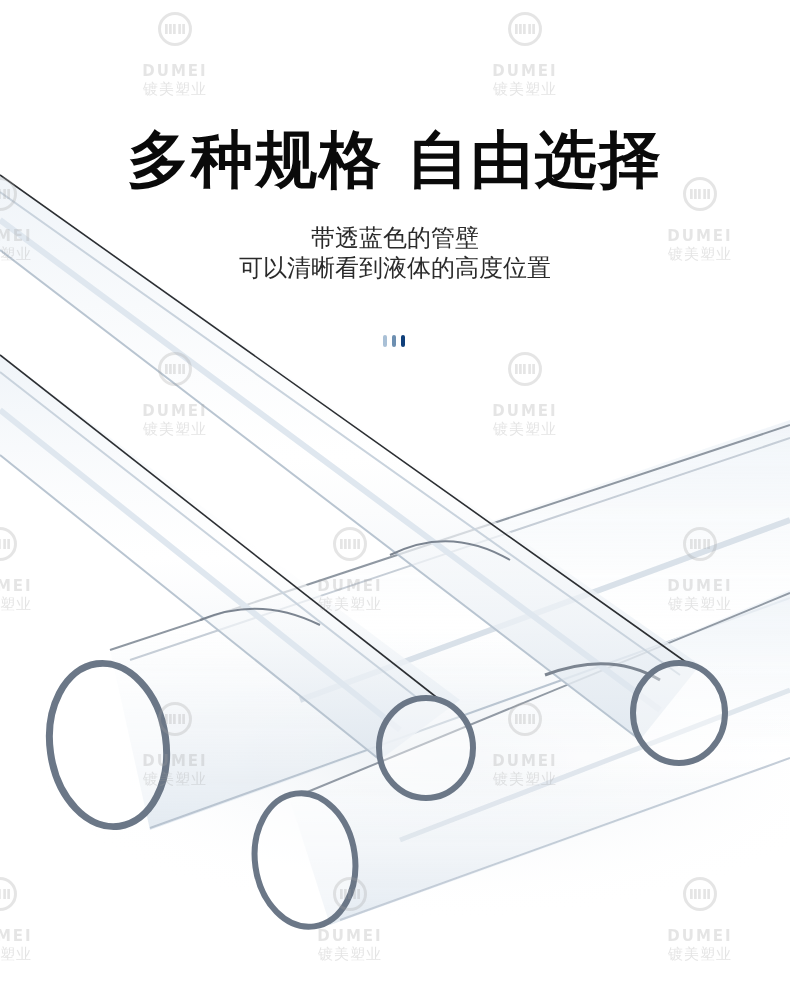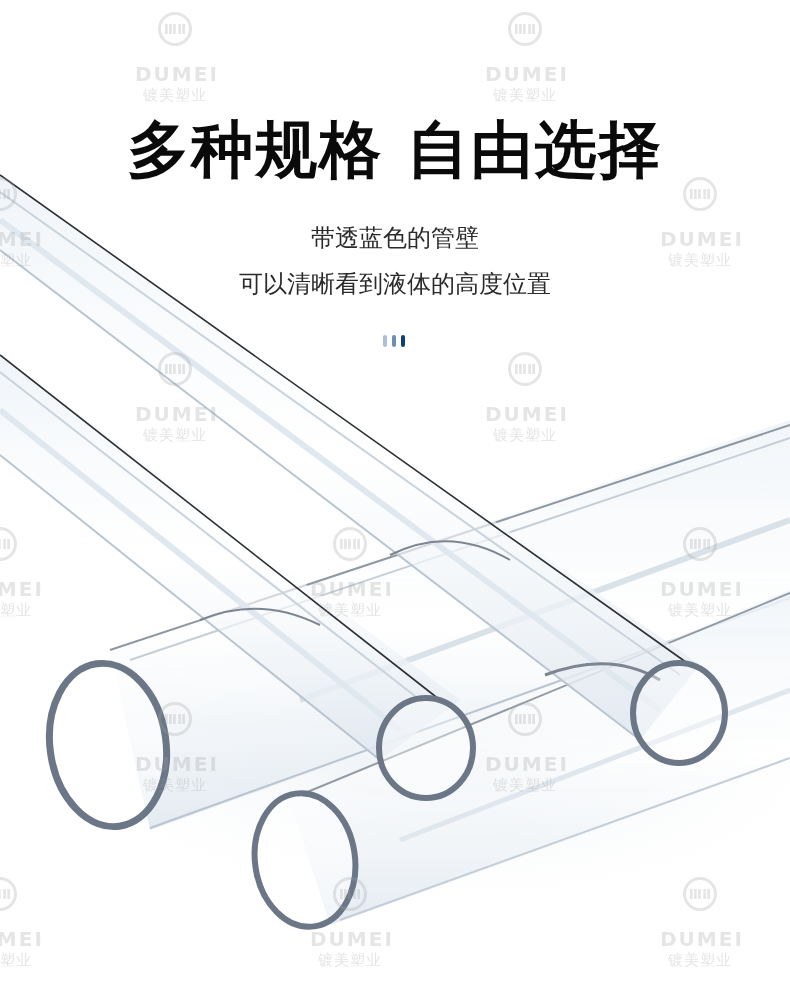--- a/index.html
+++ b/index.html
@@ -1,31 +1,31 @@
 <!DOCTYPE html>
 <html><head>
 <meta charset="utf-8">
 <style>
   html, body { margin: 0; padding: 0; }
   body { width: 790px; height: 1000px; background: #ffffff; overflow: hidden; position: relative;
          font-family: "DejaVu Sans", "Liberation Sans", sans-serif; }
   .scene { position: absolute; left: 0; top: 0; width: 790px; height: 1000px; }
-  .headline { position: absolute; left: 0; top: 108px; width: 790px; text-align: center;
+  .headline { position: absolute; left: 0; top: 118px; width: 790px; text-align: center;
               font-size: 62px; font-weight: bold; color: #0a0a0a; letter-spacing: 2px; z-index: 5; }
   .sub { position: absolute; left: 0; width: 790px; text-align: center; font-size: 24px;
          color: #2a2a2a; z-index: 5; }
   .sub1 { top: 222px; }
-  .sub2 { top: 268px; }
+  .sub2 { top: 252px; }
   .dots { position: absolute; left: 383px; top: 335px; display: flex; gap: 5px; z-index: 5; }
   .dot { width: 4px; height: 12px; border-radius: 2px; }
   .wm { position: absolute; width: 80px; text-align: center; color: rgba(160,160,160,0.28);
         z-index: 4; pointer-events: none; }
   .wm .logo { width: 34px; height: 34px; margin: 12px auto; border: 3px solid rgba(160,160,160,0.28);
               border-radius: 50%; box-sizing: border-box; font-size: 14px; line-height: 28px; font-weight: bold; }
-  .wm .en { font-size: 20px; letter-spacing: 2px; font-weight: bold; margin-top: 16px; }
+  .wm .en { font-size: 15px; letter-spacing: 2px; font-weight: bold; margin-top: 16px; }
   .wm .cn { font-size: 15px; letter-spacing: 1px; }
 </style>
 </head>
 <body>
 
 <svg class="scene" viewBox="0 0 790 1000" xmlns="http://www.w3.org/2000/svg">
   <defs>
     <linearGradient id="tubeBody" x1="0" y1="0" x2="0" y2="1">
       <stop offset="0" stop-color="#eef3f8" stop-opacity="0.9"></stop>
       <stop offset="0.5" stop-color="#ffffff" stop-opacity="0.6"></stop>

